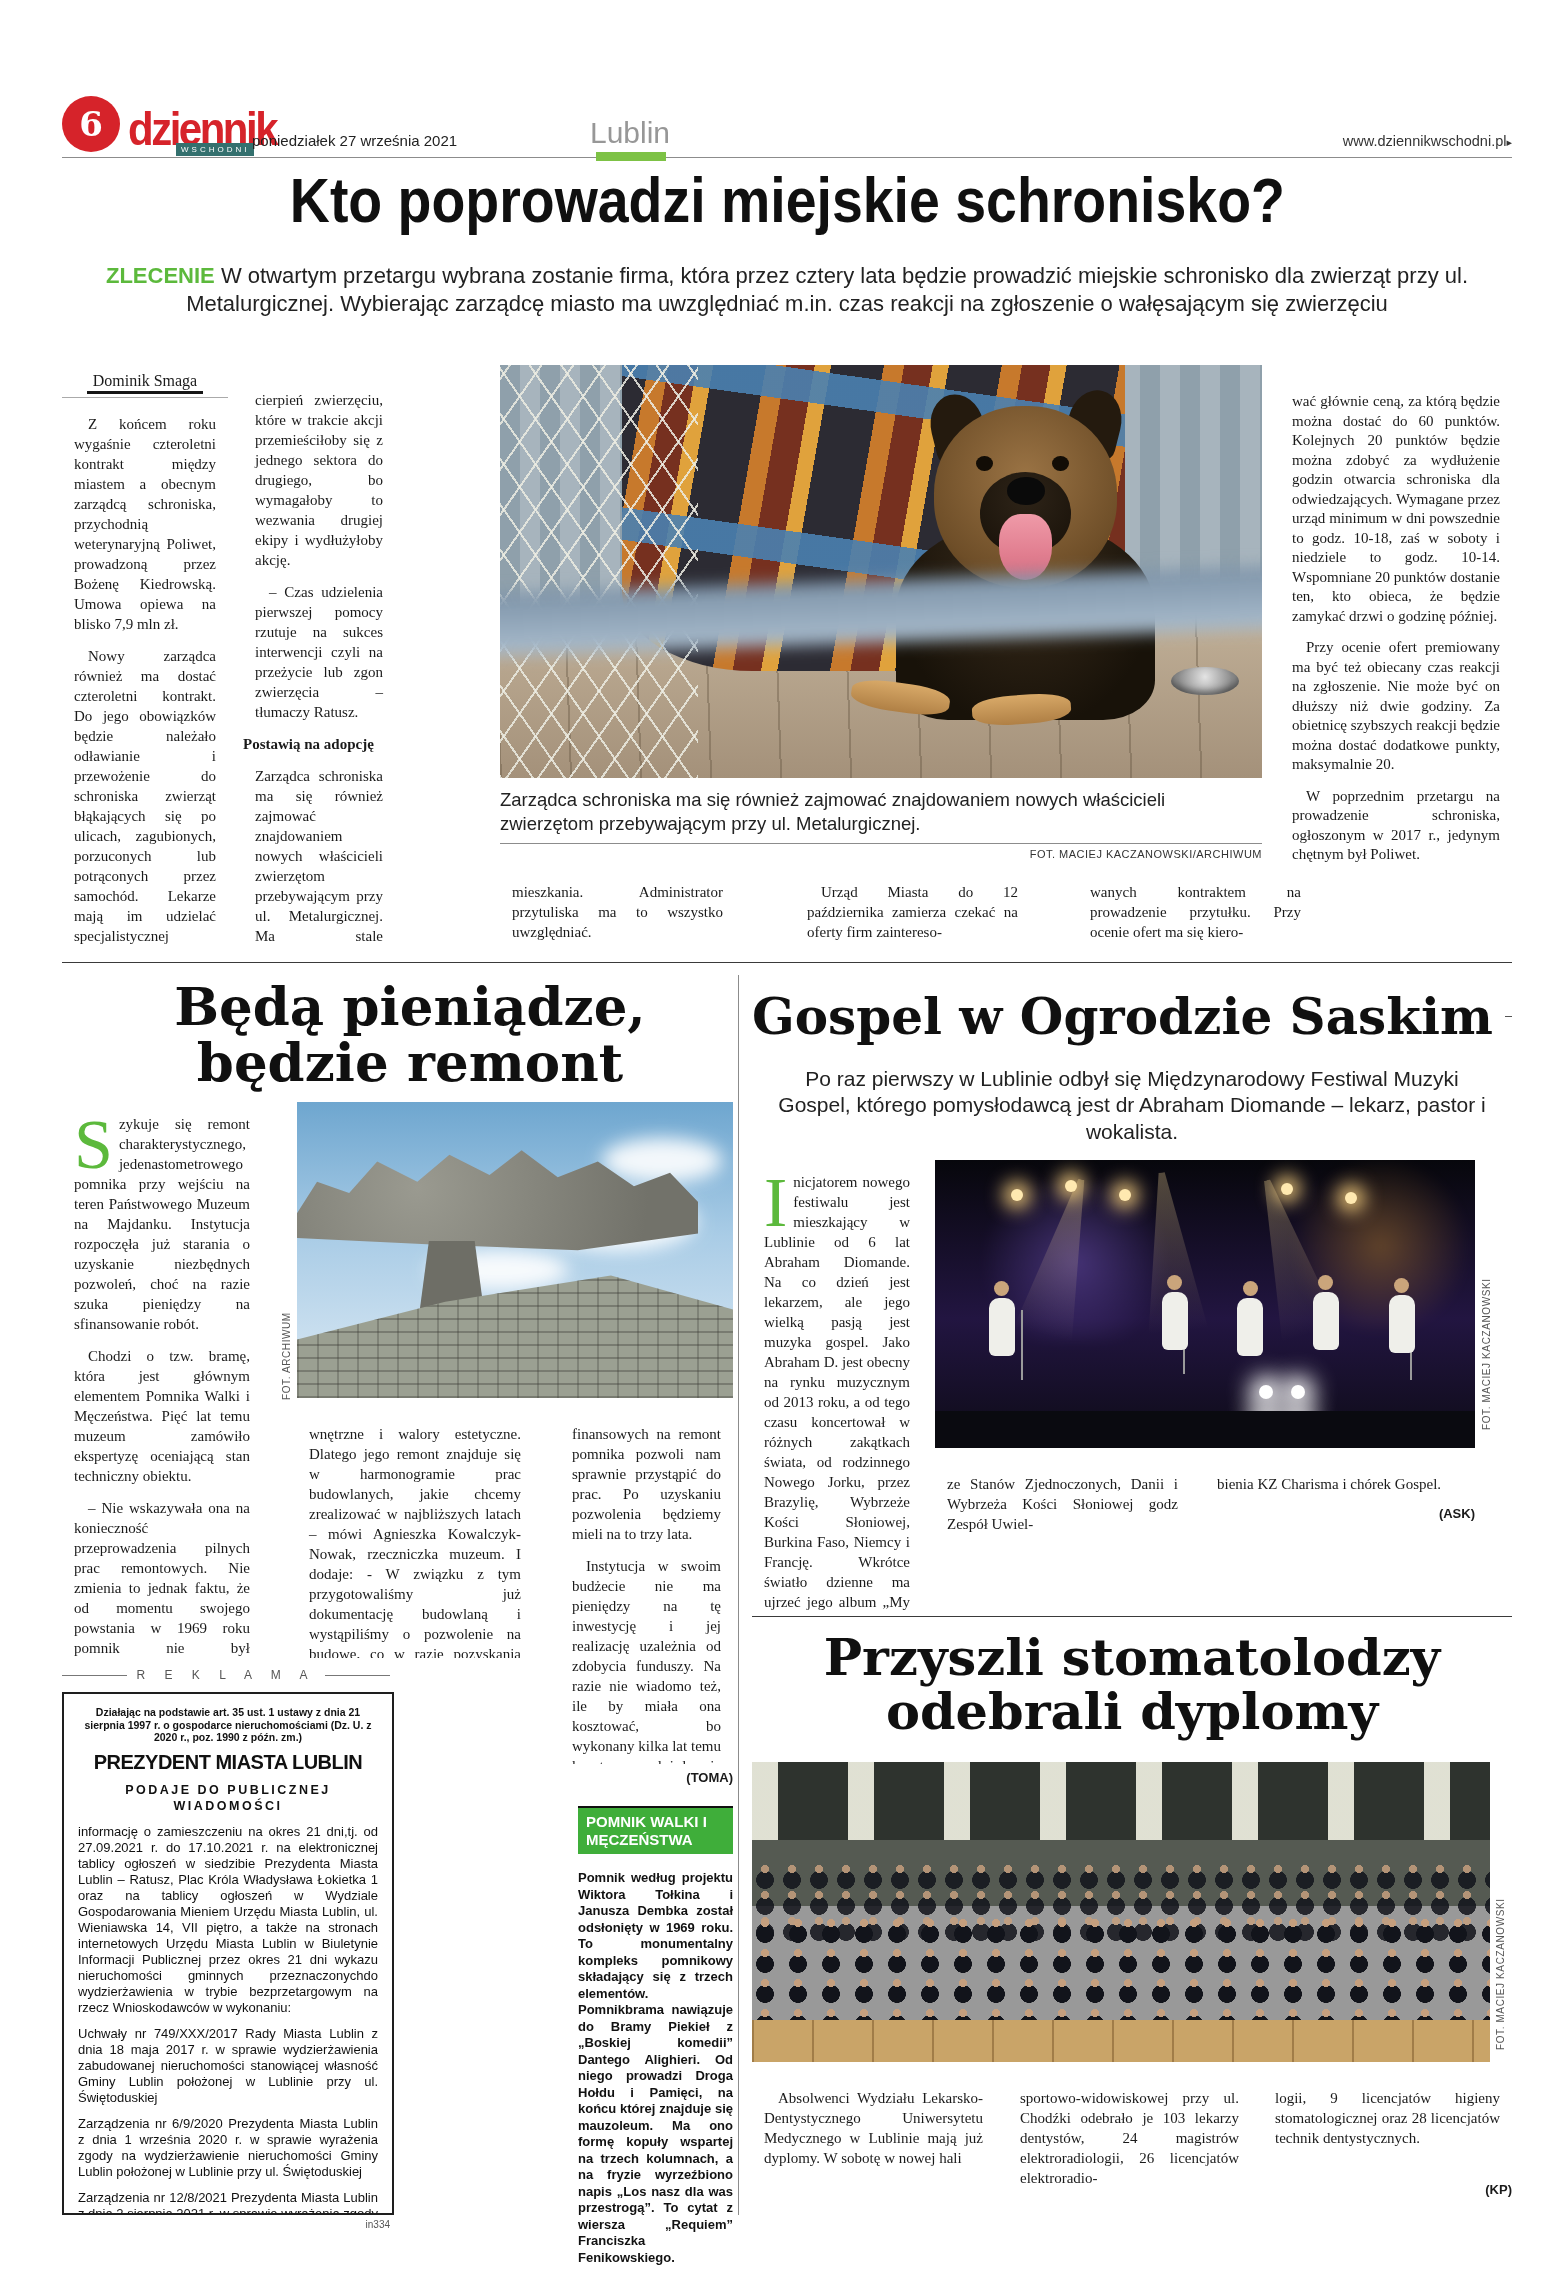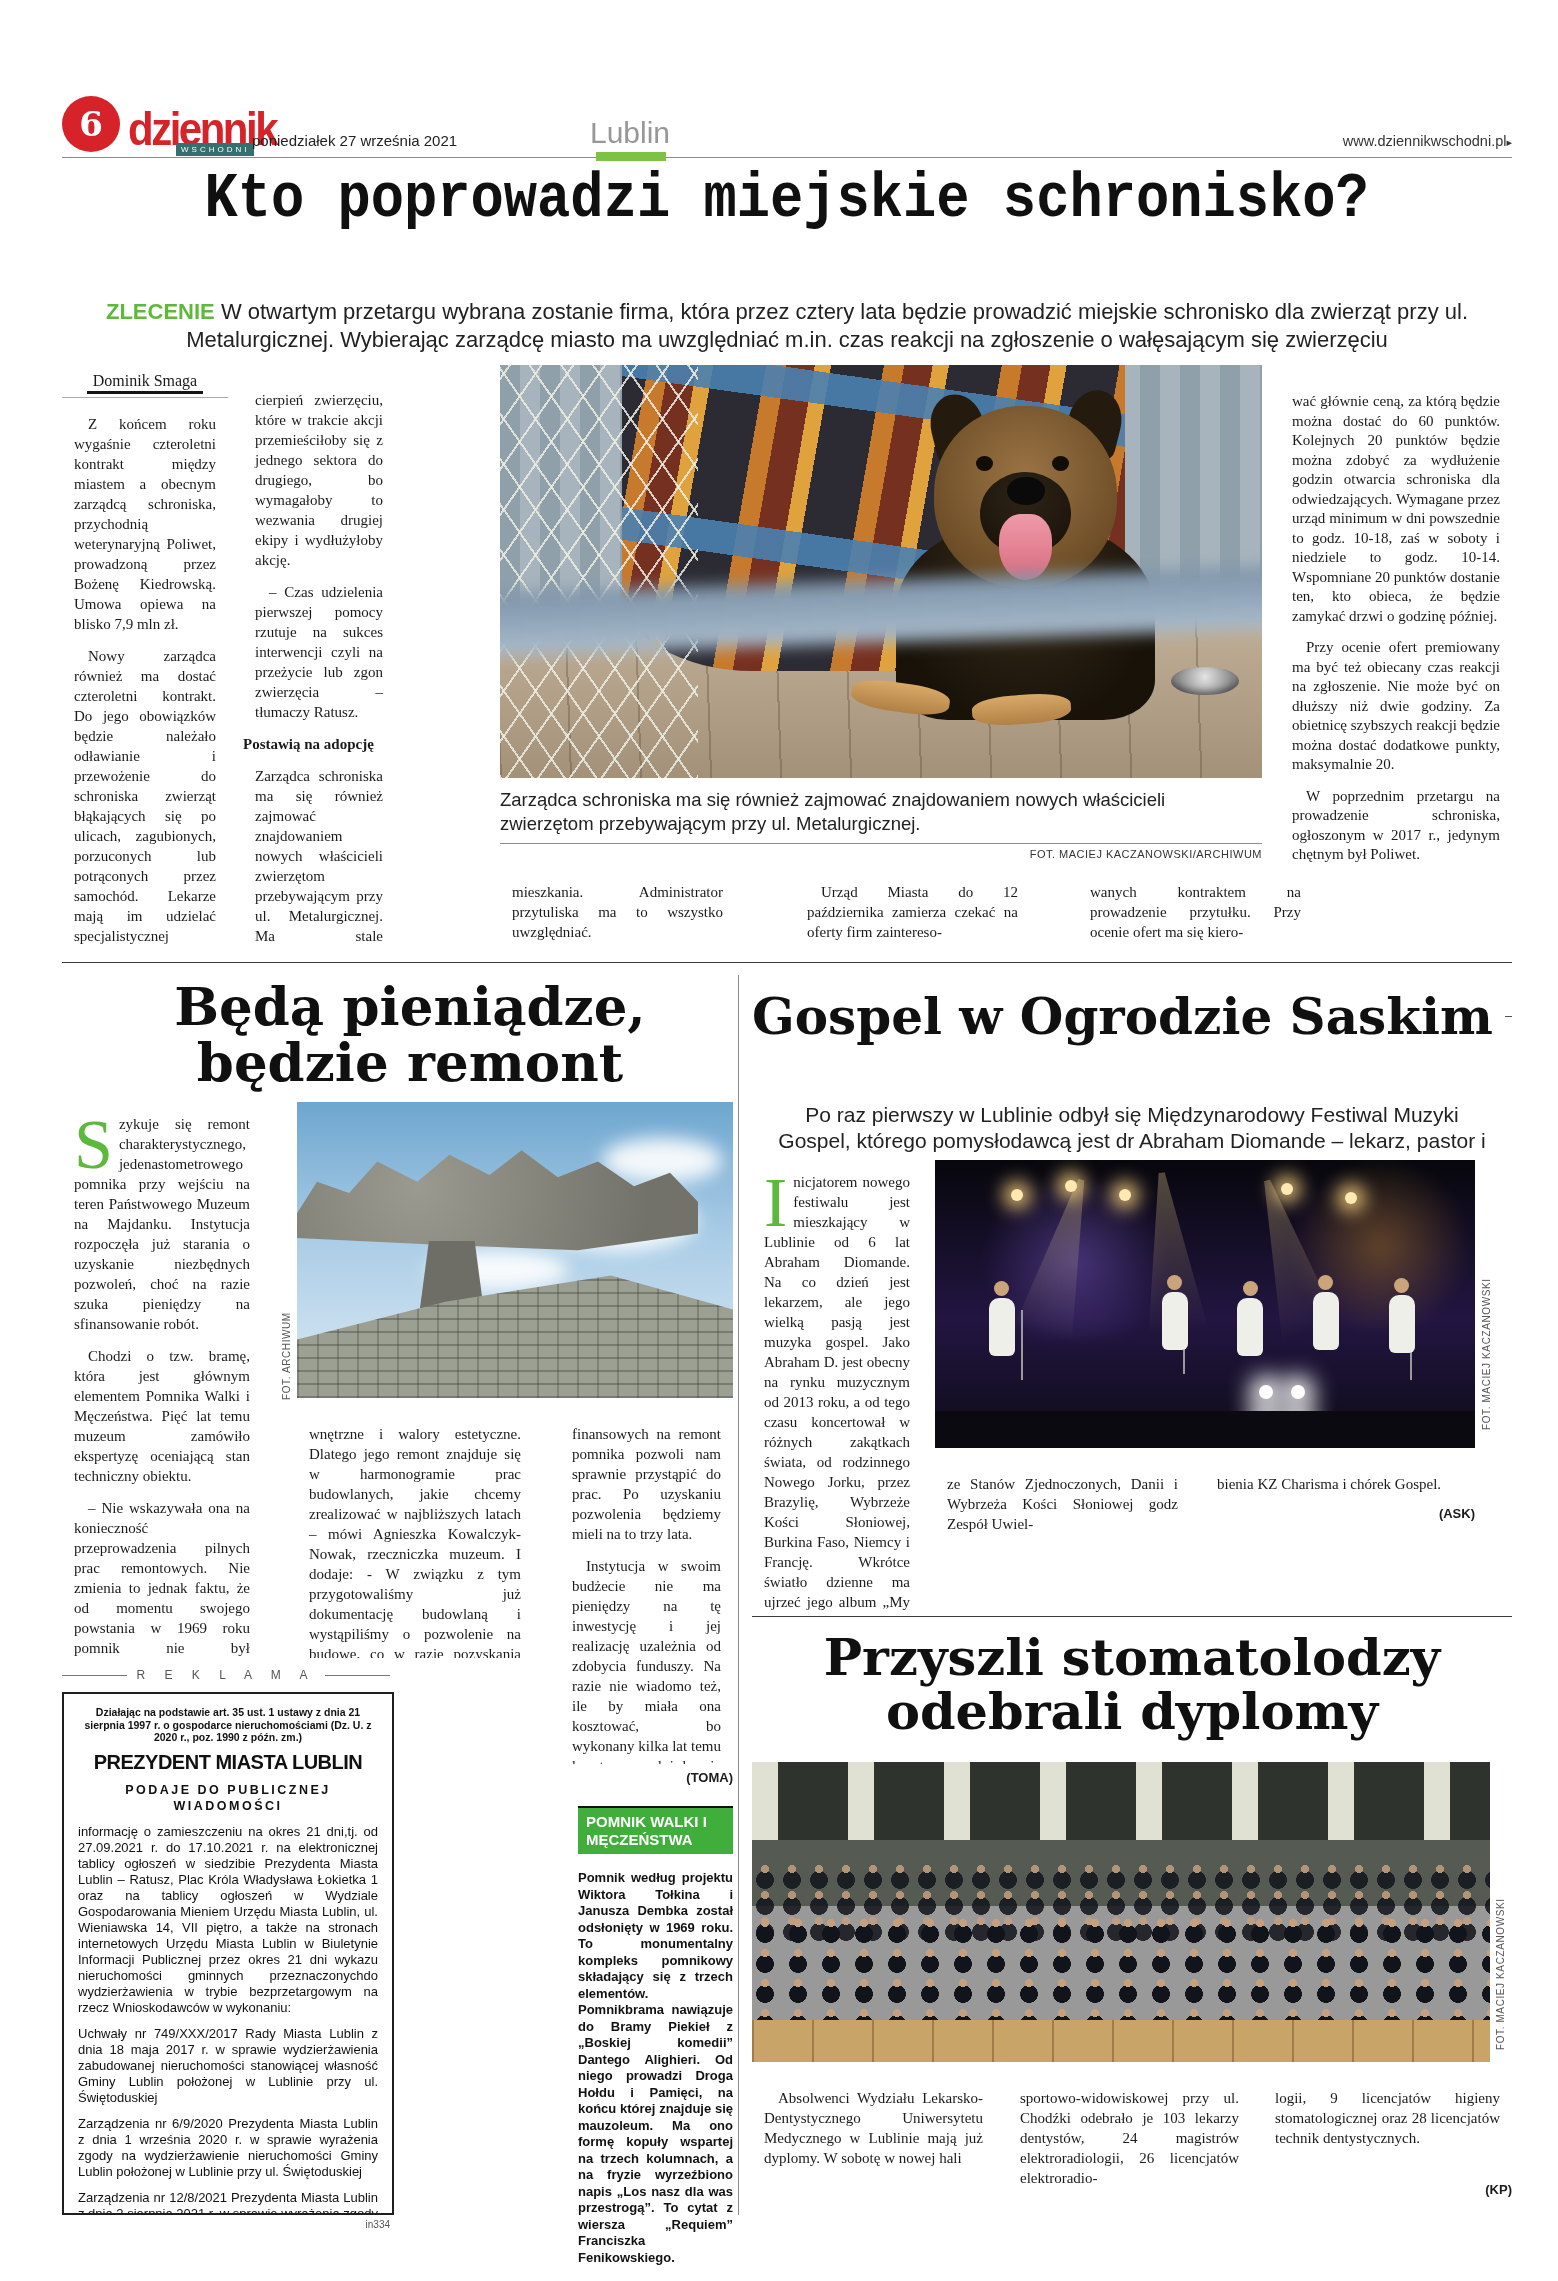--- a/index.html
+++ b/index.html
@@ -15,23 +15,23 @@
   .logo-sub{position:absolute;left:48px;top:41px;background:#34706e;color:#fff;
             font-family:"Liberation Sans",sans-serif;font-size:8px;letter-spacing:3px;
             padding:2px 5px;}
   .date{font-family:"Liberation Sans",sans-serif;font-size:15px;color:#222;}
   .section-title{font-family:"Liberation Sans",sans-serif;font-weight:300;font-size:30px;color:#979797;text-align:center;}
   .greenbar{background:#7dc245;}
   .site{font-family:"Liberation Sans",sans-serif;font-size:14.5px;color:#333;text-align:right;}
   .hrule{background:#8c8c8c;height:1px;}
   .hrule-dark{background:#3a3a3a;height:1px;}
   
-  .h1{font-family:Liberation Mono, monospace;font-weight:bold;color:#101010;text-align:center;}
+  .h1{font-family:Liberation Sans, sans-serif;font-weight:bold;color:#101010;text-align:center;}
   .condense{display:inline-block;transform:scaleX(.88);transform-origin:center;white-space:nowrap;}
-  .lead{font-family:"Liberation Sans",sans-serif;font-size:22px;line-height:1.25;color:#222;text-align:center;margin-top:36px;}
+  .lead{font-family:"Liberation Sans",sans-serif;font-size:22px;line-height:1.25;color:#222;text-align:center;}
   .kicker{color:#5cb93c;font-weight:bold;}
   .h2{font-family:"DejaVu Serif",serif;font-weight:bold;color:#101010;text-align:center;line-height:1.06;}
   
   .col{font-size:15px;line-height:20px;text-align:justify;overflow:hidden;}
   .bp{margin:12px;text-indent:14px;}
   .bp.ni{text-indent:0;}
   .subhead{font-weight:bold;margin:8px 0 2px 0;text-indent:0;}
   .byline{text-align:center;border-bottom:1px solid #aaa;padding-bottom:3px;font-size:16px;}
   .byline span{display:inline-block;border-bottom:3px solid #151515;padding:0 6px 1px 6px;}
   .sig{font-family:"Liberation Sans",sans-serif;font-weight:bold;font-size:13px;text-align:right;}

